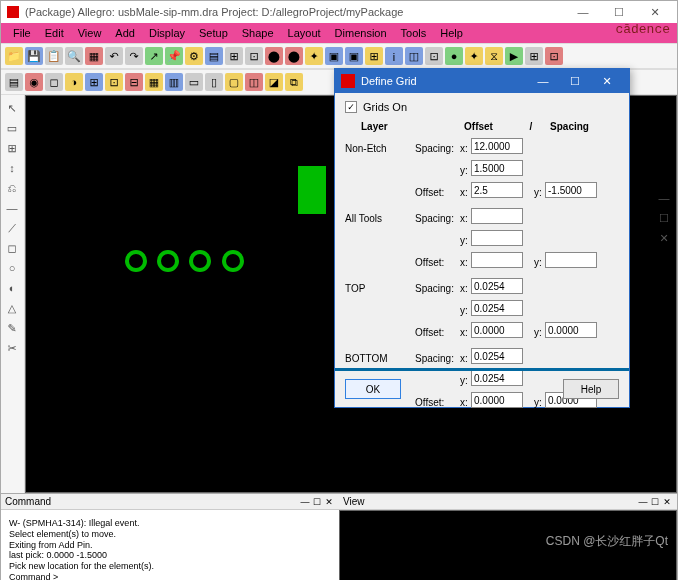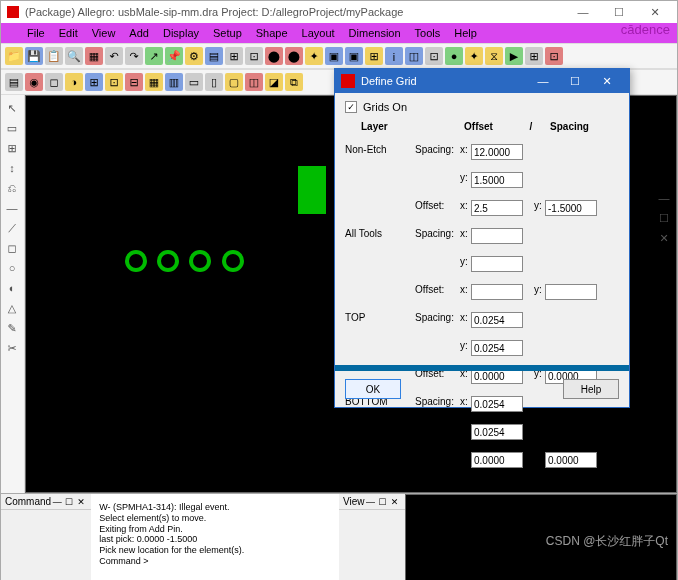--- a/index.html
+++ b/index.html
@@ -3,57 +3,57 @@
 <meta charset="utf-8">
 <style>
 * { box-sizing: border-box; margin: 0; padding: 0; font-family: "Segoe UI", Tahoma, sans-serif; }
 body { width: 678px; height: 580px; background: #f0f0f0; position: relative; overflow: hidden; font-size: 11px; }
 .main-window { width: 678px; height: 580px; border: 1px solid #aaa; background: #f5f5f5; }
 .titlebar { height: 22px; display: flex; align-items: center; padding: 0 6px; background: #fff; color: #555; }
 .title-icon { width: 12px; height: 12px; background: #d00; margin-right: 6px; }
 .title-text { flex: 1; font-size: 11px; }
 .win-btns { display: flex; gap: 4px; }
 .win-btn { width: 32px; height: 18px; display:flex; align-items:center; justify-content:center; color:#555;}
-.logo { position:absolute; right:8px; top:22px; font-family:Liberation Sans, sans-serif; font-size:13px; color:#a21caf; }
-.menubar { height: 20px; display: flex; align-items: center; gap: 2px; padding: 0 20px; background: #d946ef; }
+.logo { position:absolute; right:8px; top:22px; font-family:Liberation Mono, monospace; font-size:13px; color:#7f1d1d; }
+.menubar { height: 20px; display: flex; align-items: center; gap: 2px; padding: 0 6px; background: #ec4899; }
 .menu-item { padding: 2px 6px; font-size: 11px; }
 .toolbar { height: 26px; display: flex; align-items: center; gap: 2px; padding: 2px 4px; background: #f5f5f5; border-top:1px solid #ddd; border-bottom:1px solid #ddd; flex-wrap: nowrap; overflow:hidden;}
 .tbtn { width: 18px; height: 18px; display: flex; align-items: center; justify-content: center; font-size: 11px; }
 .gold{background:#f0d060;border-radius:2px;} .red{background:#e08080;border-radius:2px;} .blu{background:#80a0e0;border-radius:2px;} .grn{background:#80d080;border-radius:2px;} .gry{background:#ccc;border-radius:2px;}
 .content { position: relative; display: flex; height: 398px; }
 .left-tools { width: 24px; background: #f5f5f5; border-right:1px solid #ddd; display:flex; flex-direction:column; gap:2px; padding:4px 2px;}
 .lt { width:18px; height:18px; display:flex; align-items:center; justify-content:center; font-size:11px; color:#555;}
 .canvas { flex: 1; background: #000; position: relative; border:1px solid #666;}
 .pad { position: absolute; border-radius: 50%; background: transparent; border: 4px solid #0b0; }
 .rect-pad { position: absolute; background: #0b0; }
 .bottom-panels { display: flex; height: 88px; border-top:1px solid #aaa;}
-.panel { flex: 1; display: flex; background:#f0f0f0;}
+.panel { flex: 1; display: flex; flex-direction: column; background:#f0f0f0;}
 .panel-hdr { height: 16px; display: flex; align-items: center; padding: 0 4px; font-size: 10px; background:#f0f0f0; border-bottom:1px solid #ccc;}
 .panel-hdr .spc { flex:1; }
 .panel-hdr .pbtn { width:12px; height:12px; display:flex; align-items:center; justify-content:center; font-size:9px;}
 .cmd-body { flex:1; background:#fff; font-size:9px; padding:8px; overflow:hidden; line-height:1.2;}
 .view-body { flex:1; background:#000; border:1px solid #666;}
 
 .dialog { position:absolute; left:334px; top:68px; width:296px; height:340px; background:#f0f0f0; border:1px solid #2a69c2; box-shadow:2px 2px 8px rgba(0,0,0,0.3);}
 .dlg-title { height:24px; background:#2a69c2; color:#fff; display:flex; align-items:center; padding:0 6px; font-size:11px;}
 .dlg-title .ico{width:14px;height:14px;background:#d00;margin-right:6px;}
 .dlg-title .fill{flex:1;}
 .dlg-title .dbtn{width:32px;height:20px;display:flex;align-items:center;justify-content:center;color:#fff;}
 .dlg-title .close{background:#2a69c2;}
 .dlg-body{padding:8px 10px;}
 .chk-row{display:flex;align-items:center;gap:6px;margin-bottom:8px;}
 .chk{width:12px;height:12px;border:1px solid #888;background:#fff;display:flex;align-items:center;justify-content:center;font-size:9px;}
 .grid-hdr{display:flex;font-weight:bold;font-size:10px;margin:6px 16px;}
 .gh-layer{width:70px;} .gh-off{width:95px;text-align:center;} .gh-slash{width:10px;text-align:center;} .gh-spc{flex:1;text-align:center;}
 .grid-rowset{margin-bottom:10px;}
-.gr{display:flex;align-items:flex-start;font-size:10px;margin:12px 0;}
+.gr{display:flex;align-items:flex-end;font-size:10px;margin:6px 0;}
 .gr .lyr{width:70px;} .gr .lbl{width:42px;} .gr .xy{width:14px;text-align:center;}
 .gr input{width:52px;height:16px;font-size:10px;padding:0 2px;border:1px solid #888;background:#fff;}
 .gr .gap{width:8px;}
-.dlg-btns{display:flex;padding:8px 10px;gap:8px;border-top:6px solid #0369a1;position:absolute;bottom:0;left:0;right:0;}
+.dlg-btns{display:flex;padding:8px 10px;gap:8px;border-top:3px solid #0369a1;position:absolute;bottom:0;left:0;right:0;}
 .dlg-btns .fill{flex:1;}
 .dlg-btns button{width:56px;height:20px;font-size:10px;border:1px solid #888;background:#e8e8e8;}
 .dlg-btns .ok{border:1px solid #3080e0;background:#eaf2ff;}
 .right-tools{position:absolute;right:0;top:92px;width:24px;display:flex;flex-direction:column;gap:2px;padding:2px;}
 .watermark{position:absolute;right:10px;bottom:30px;font-size:12px;color:rgba(255,255,255,0.6);z-index:100;}
 </style>
 </head>
 <body>
 
 <div class="main-window">

